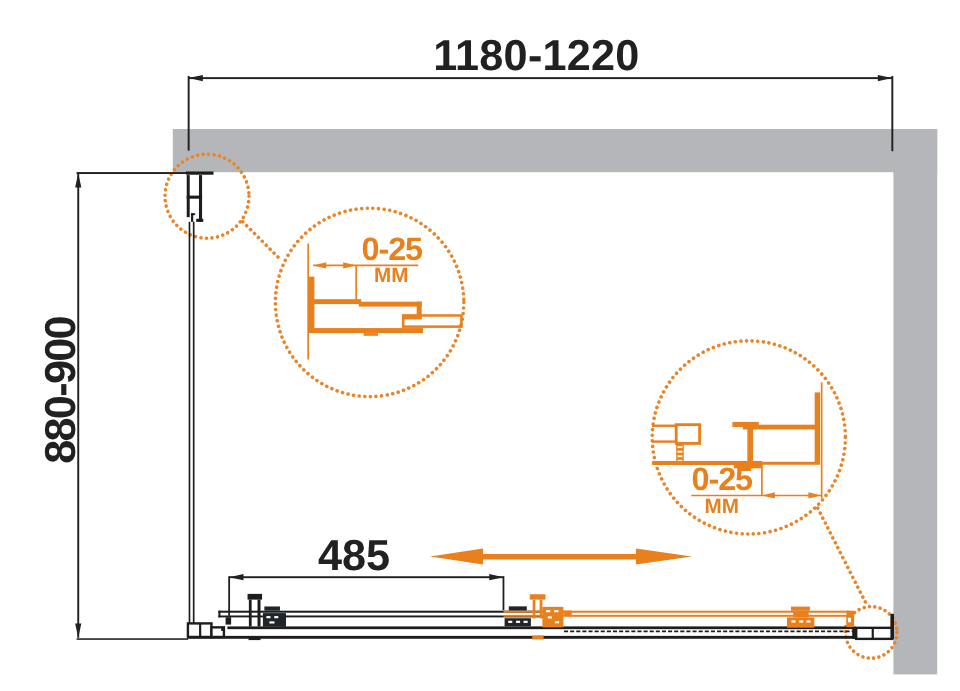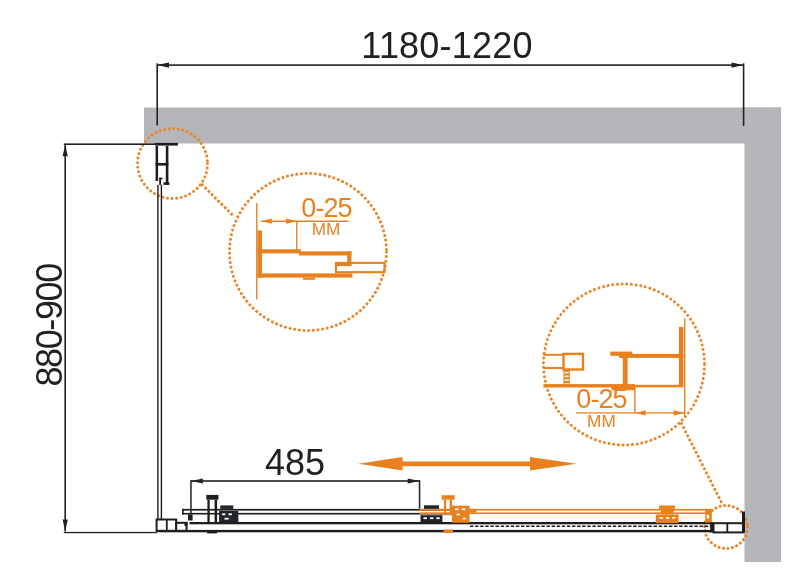--- a/index.html
+++ b/index.html
@@ -1,16 +1,16 @@
 <!DOCTYPE html>
 <html><head>
 <meta charset="utf-8">
 <style>
 html,body{margin:0;padding:0;background:#ffffff;}
-#stage{position:relative;width:800px;height:576px;overflow:hidden;background:#ffffff;}
+#stage{position:relative;width:800px;height:576px;overflow:hidden;background:#ffffff;font-weight:bold;}
 svg text{font-family:"Liberation Sans",sans-serif;}
 </style>
 </head>
 <body>
 <div id="stage">
 <svg width="800" height="576" viewBox="0 0 800 576">
 
 <rect x="0" y="0" width="800" height="576" fill="#ffffff"></rect>
 
 <rect x="144" y="107.5" width="637" height="36" fill="#b4b6b9"></rect>

